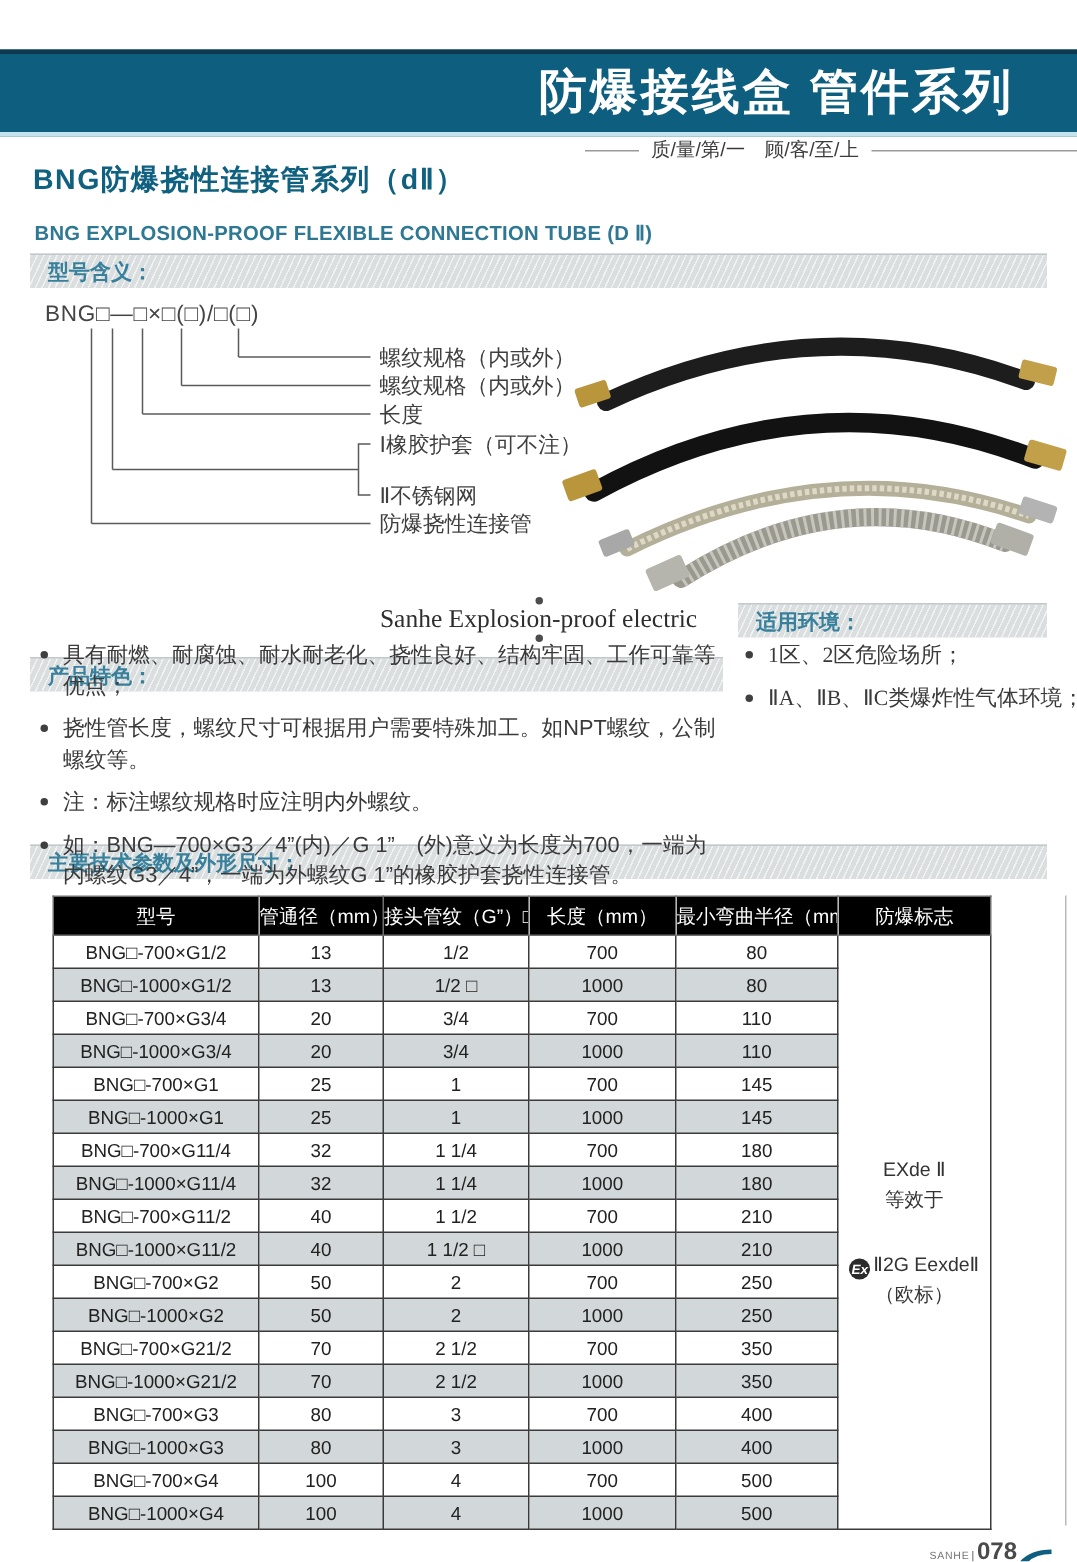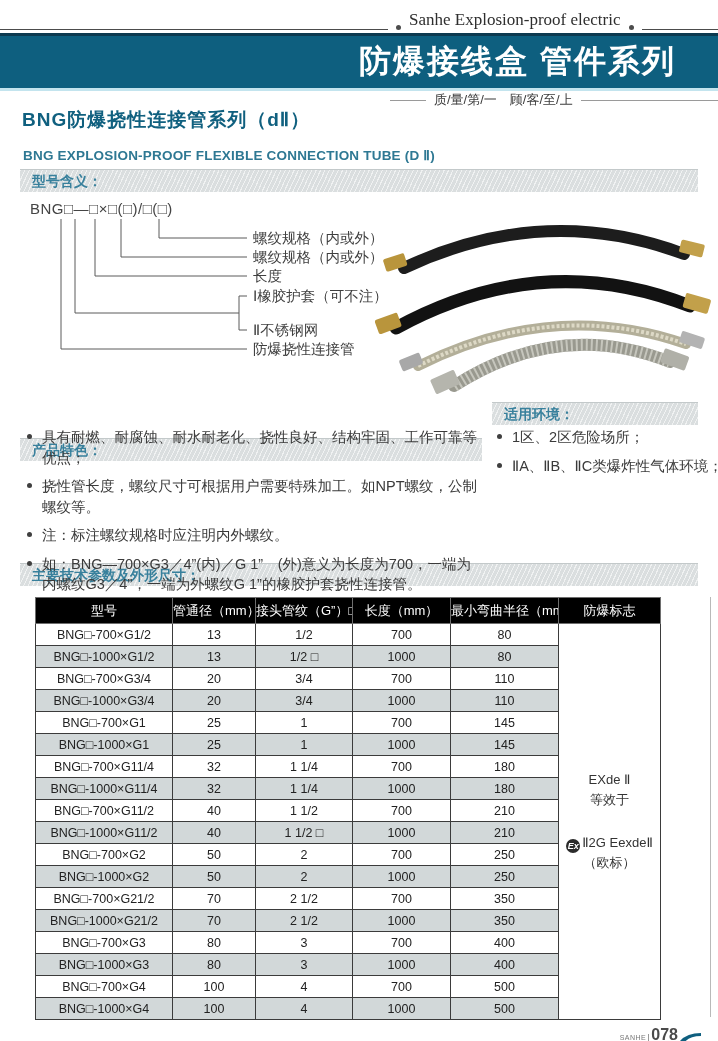--- a/index.html
+++ b/index.html
@@ -1,20 +1,20 @@
 <!DOCTYPE html>
 <html><head>
 <meta charset="utf-8">
 <style>
   html,body{margin:0;padding:0;background:#ffffff;}
   .page{position:relative;width:718px;height:1041px;background:#fff;overflow:hidden;
         font-family:"Liberation Sans",sans-serif;color:#3c3c3c;}
 
   
-  .brand-row{position:absolute;top:10px;left:0;width:718px;height:20px;display:flex;align-items:flex-end;}
+  .brand-row{position:absolute;top:10px;left:0;width:718px;height:20px;display:flex;align-items:center;flex-direction:column;}
   .brand-row .line{height:1px;background:#4c4c4c;}
   .brand-row .line.l{flex:0 0 388px;}
   .brand-row .line.r{flex:1;}
   .brand-dot{width:5px;height:5px;border-radius:50%;background:#4c4c4c;margin:0 8px;flex:0 0 auto;}
   .brand-text{font-family:"Liberation Serif",serif;font-size:17px;color:#2e2e2e;white-space:nowrap;}
 
   
   .banner{position:absolute;top:33px;left:0;width:718px;height:52px;background:#0e5f7f;
           border-top:3px solid #0d3a50;border-bottom:3px solid #c3e4ee;
           display:flex;align-items:center;justify-content:flex-end;}
@@ -50,21 +50,21 @@
 
   
   .photo{position:absolute;top:196px;left:374px;width:342px;height:198px;}
 
   
   ul.blist{position:absolute;margin:0;padding:0;list-style:none;font-size:14.5px;color:#3a3a3a;}
   ul.blist li{position:relative;padding-left:17px;margin-bottom:8px;line-height:1.42;}
   ul.blist li::before{content:"";position:absolute;left:2px;top:7px;width:5px;height:5px;border-radius:50%;background:#3f3f3f;}
   .features-list{top:427px;left:25px;width:458px;}
   .env-list{top:427px;left:495px;width:222px;}
-  .env-list li{white-space:nowrap;}
+  .env-list li{white-space:nowrap;font-family:Liberation Serif, serif;}
 
   
   .spec-table{position:absolute;top:597px;left:35px;border-collapse:collapse;table-layout:fixed;width:625px;}
   .spec-table th{background:#000000;color:#fff;font-weight:normal;font-size:13px;height:25px;
                  border:1px solid #6e6e6e;padding:0;white-space:nowrap;overflow:hidden;}
   .spec-table td{border:1px solid #3b3b3b;text-align:center;font-size:12.5px;height:21px;padding:0;
                  color:#222;white-space:nowrap;overflow:hidden;}
   .spec-table tr.alt td{background:#d2d8d9;}
   .spec-table td.mark-cell{background:#fff;vertical-align:middle;}
   .mark{font-size:13px;color:#333;line-height:1.55;text-align:center;}

